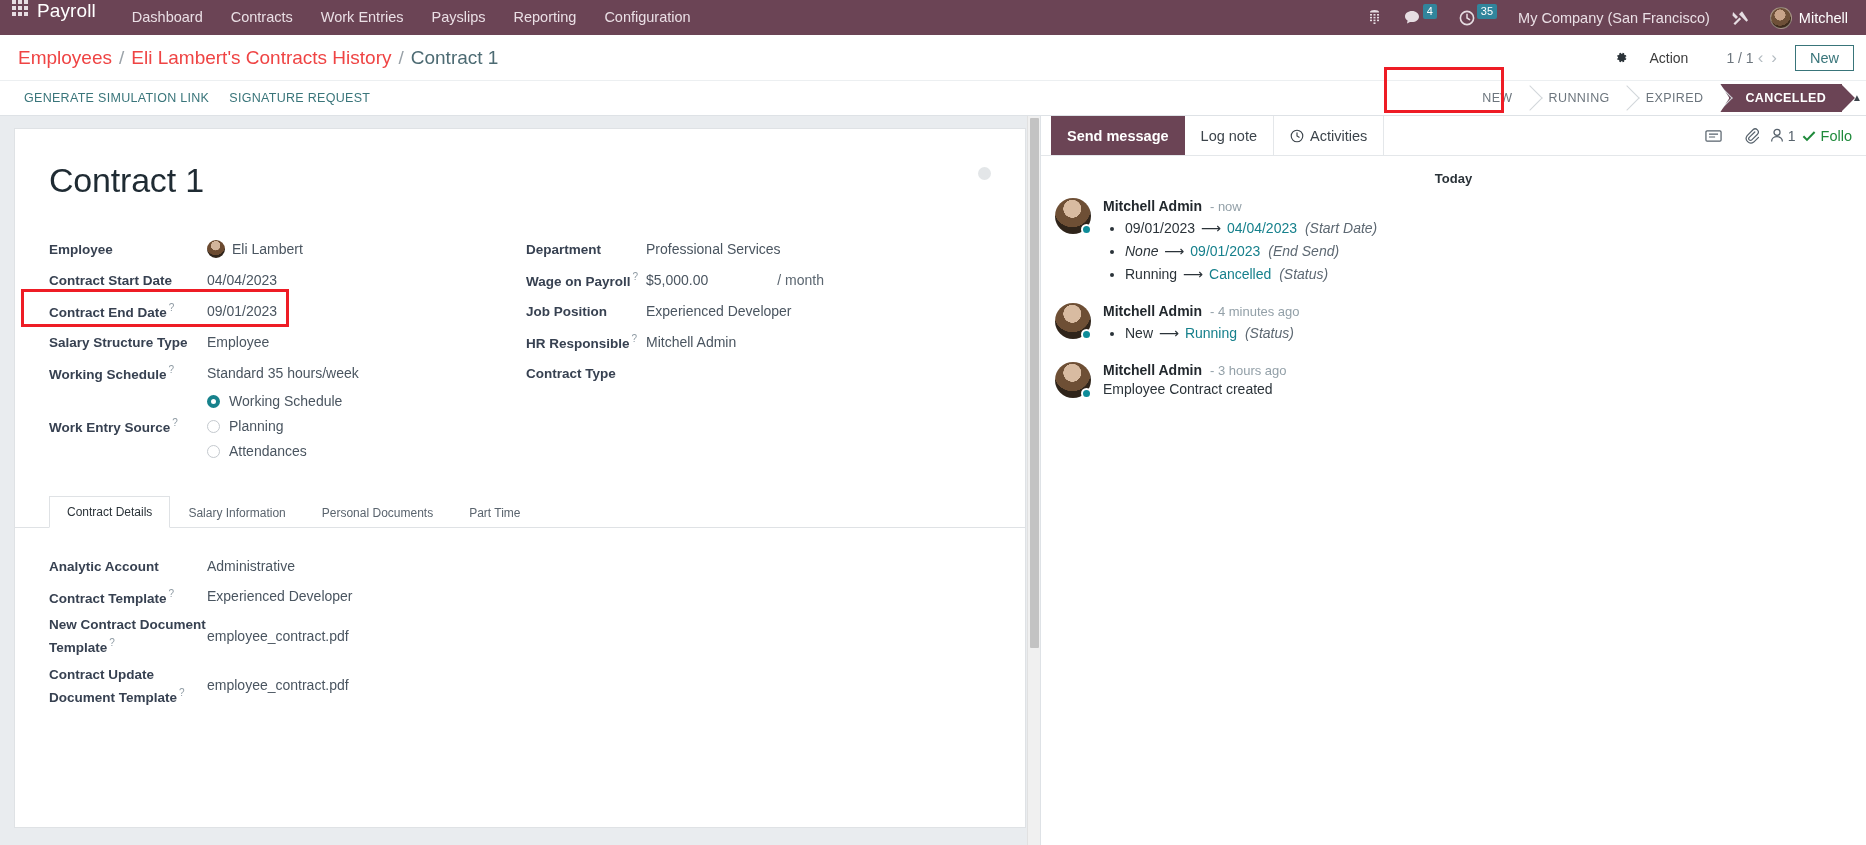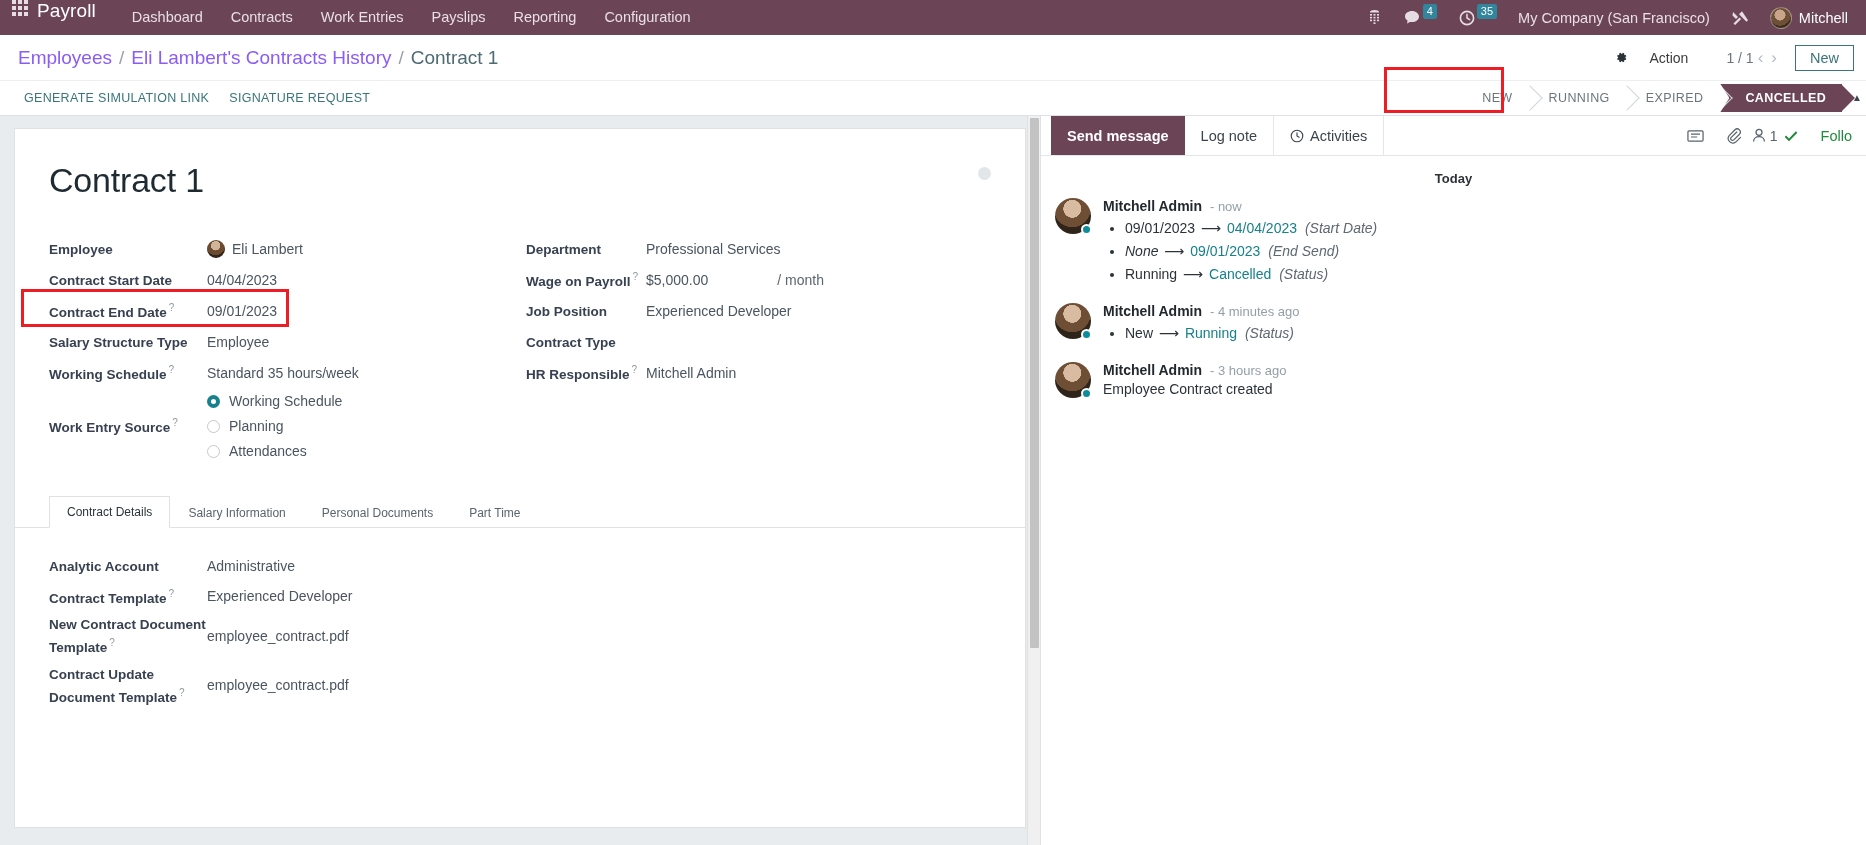--- a/index.html
+++ b/index.html
@@ -104,21 +104,21 @@
     height: 45px;
     padding: 0 12px 0 18px;
   }
   .breadcrumb {
     font-size: 19px;
     color: #4e7c7d;
     display: flex;
     align-items: baseline;
     gap: 0;
   }
-  .bc-link { color: #8b5cf6; cursor: pointer; }
+  .bc-link { color: #ef4444; cursor: pointer; }
   .bc-sep { color: #9aa2a8; margin: 0 7px; }
   .bc-active { color: #4d6b73; }
   .cp-right {
     margin-left: auto;
     display: flex;
     align-items: center;
     gap: 0;
   }
   .action-btn {
     font-size: 14px;
@@ -417,21 +417,21 @@
   }
   .ct-ico {
     padding: 0 11px;
     color: #57626c;
     display: flex; align-items: center;
     cursor: pointer;
     font-size: 15px;
   }
   .follow-btn {
     color: #1f8a3b;
-    display: flex; align-items: center; gap: 23px;
+    display: flex; align-items: center; gap: 5px;
     font-size: 14.5px;
     padding: 0 6px;
     cursor: pointer;
   }
   .followers-count { display: flex; align-items: center; gap: 4px; color: #57626c; font-size: 14px; cursor: pointer; }
 
   .chatter-body { flex: 1; overflow: hidden; padding: 10px 14px 0 14px; }
   .day-sep {
     text-align: center;
     font-size: 13px;
@@ -669,30 +669,30 @@
 
             <div class="frow">
               <div class="flabel">
                 <span>Job Position</span>
               </div>
               <div class="fvalue">Experienced Developer</div>
             </div>
 
             <div class="frow">
               <div class="flabel">
+                <span>HR Responsible</span><span class="q">?</span>
+              </div>
+              <div class="fvalue">Mitchell Admin</div>
+            </div>
+
+            <div class="frow">
+              <div class="flabel">
                 <span>Contract Type</span>
               </div>
               <div class="fvalue"></div>
-            </div>
-
-            <div class="frow">
-              <div class="flabel">
-                <span>HR Responsible</span><span class="q">?</span>
-              </div>
-              <div class="fvalue">Mitchell Admin</div>
             </div>
           </div>
         </div>
 
         <div class="notebook">
           <div class="tabs">
             <button class="tab active">Contract Details</button>
             <button class="tab">Salary Information</button>
             <button class="tab">Personal Documents</button>
             <button class="tab">Part Time</button>

